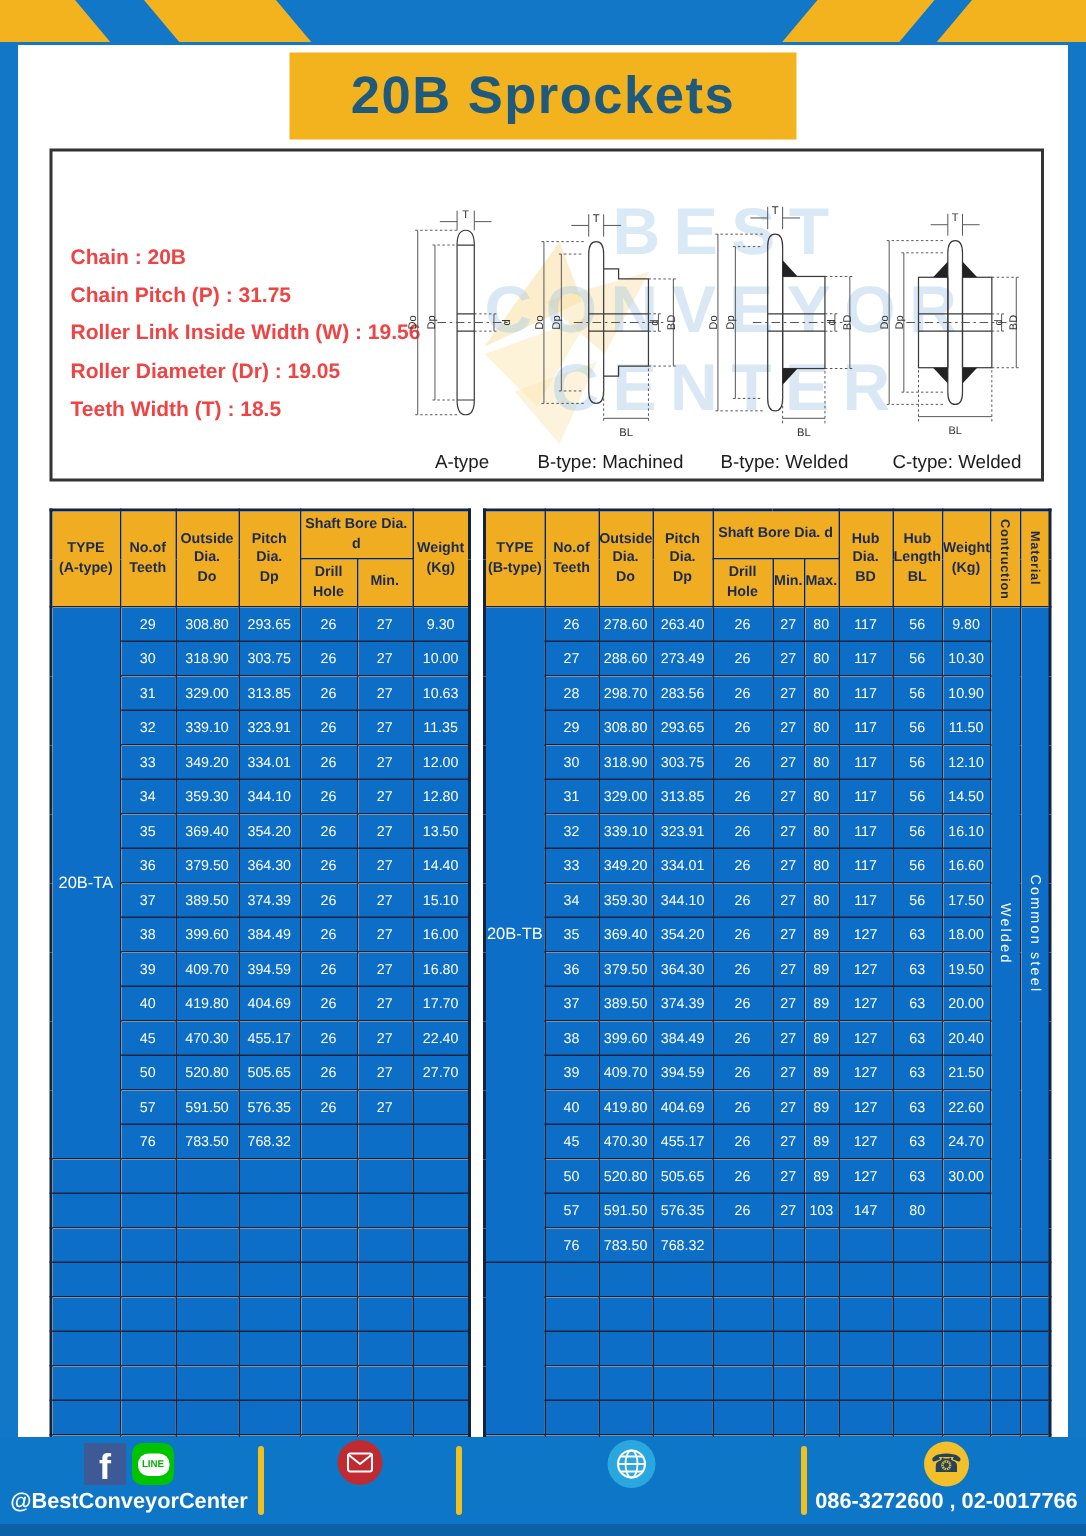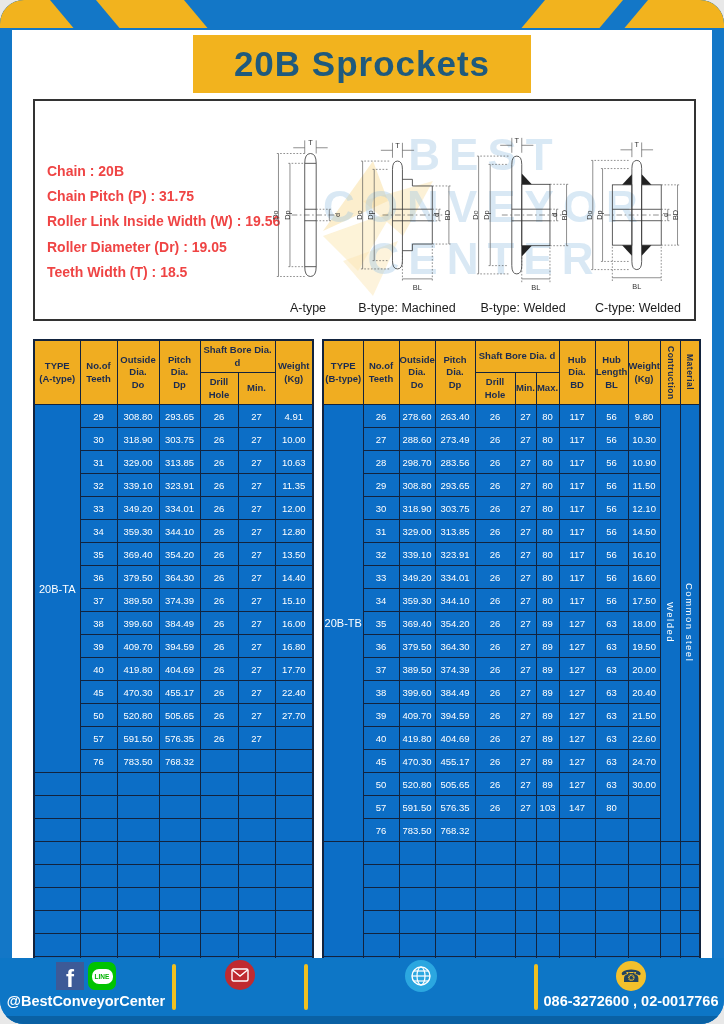--- a/index.html
+++ b/index.html
@@ -1,17 +1,17 @@
 <!DOCTYPE html>
 <html><head>
 <meta charset="utf-8">
 <style>
   html,body{margin:0;padding:0;}
   body{width:724px;height:1024px;font-family:"Liberation Sans",sans-serif;background:#e8e8e8;}
-  .page{position:relative;width:724px;height:1024px;background:#1377c7;overflow:hidden;border-radius:24px;}
+  .page{position:relative;width:724px;height:1024px;background:#1377c7;overflow:hidden;}
 
   
   .top-band{position:absolute;top:0;left:0;width:724px;height:30px;background:#1377c7;overflow:hidden;}
   .stripe{position:absolute;top:0;height:28px;background:#f2b31e;}
   .stripe.l{transform:skewX(40deg);transform-origin:top left;}
   .stripe.r{transform:skewX(-40deg);transform-origin:top left;}
 
   
   .content{position:absolute;top:30px;left:12px;right:12px;bottom:58px;background:#ffffff;}
 
@@ -286,21 +286,21 @@
           </tr>
         </thead>
         <tbody id="tbody-a">
             <tr>
               <td class="type" rowspan="16">20B-TA</td>
               <td>29</td>
               <td>308.80</td>
               <td>293.65</td>
               <td>26</td>
               <td>27</td>
-              <td>4.91</td>
+              <td>9.30</td>
             </tr>
             <tr>
               <td>30</td>
               <td>318.90</td>
               <td>303.75</td>
               <td>26</td>
               <td>27</td>
               <td>10.00</td>
             </tr>
             <tr>

